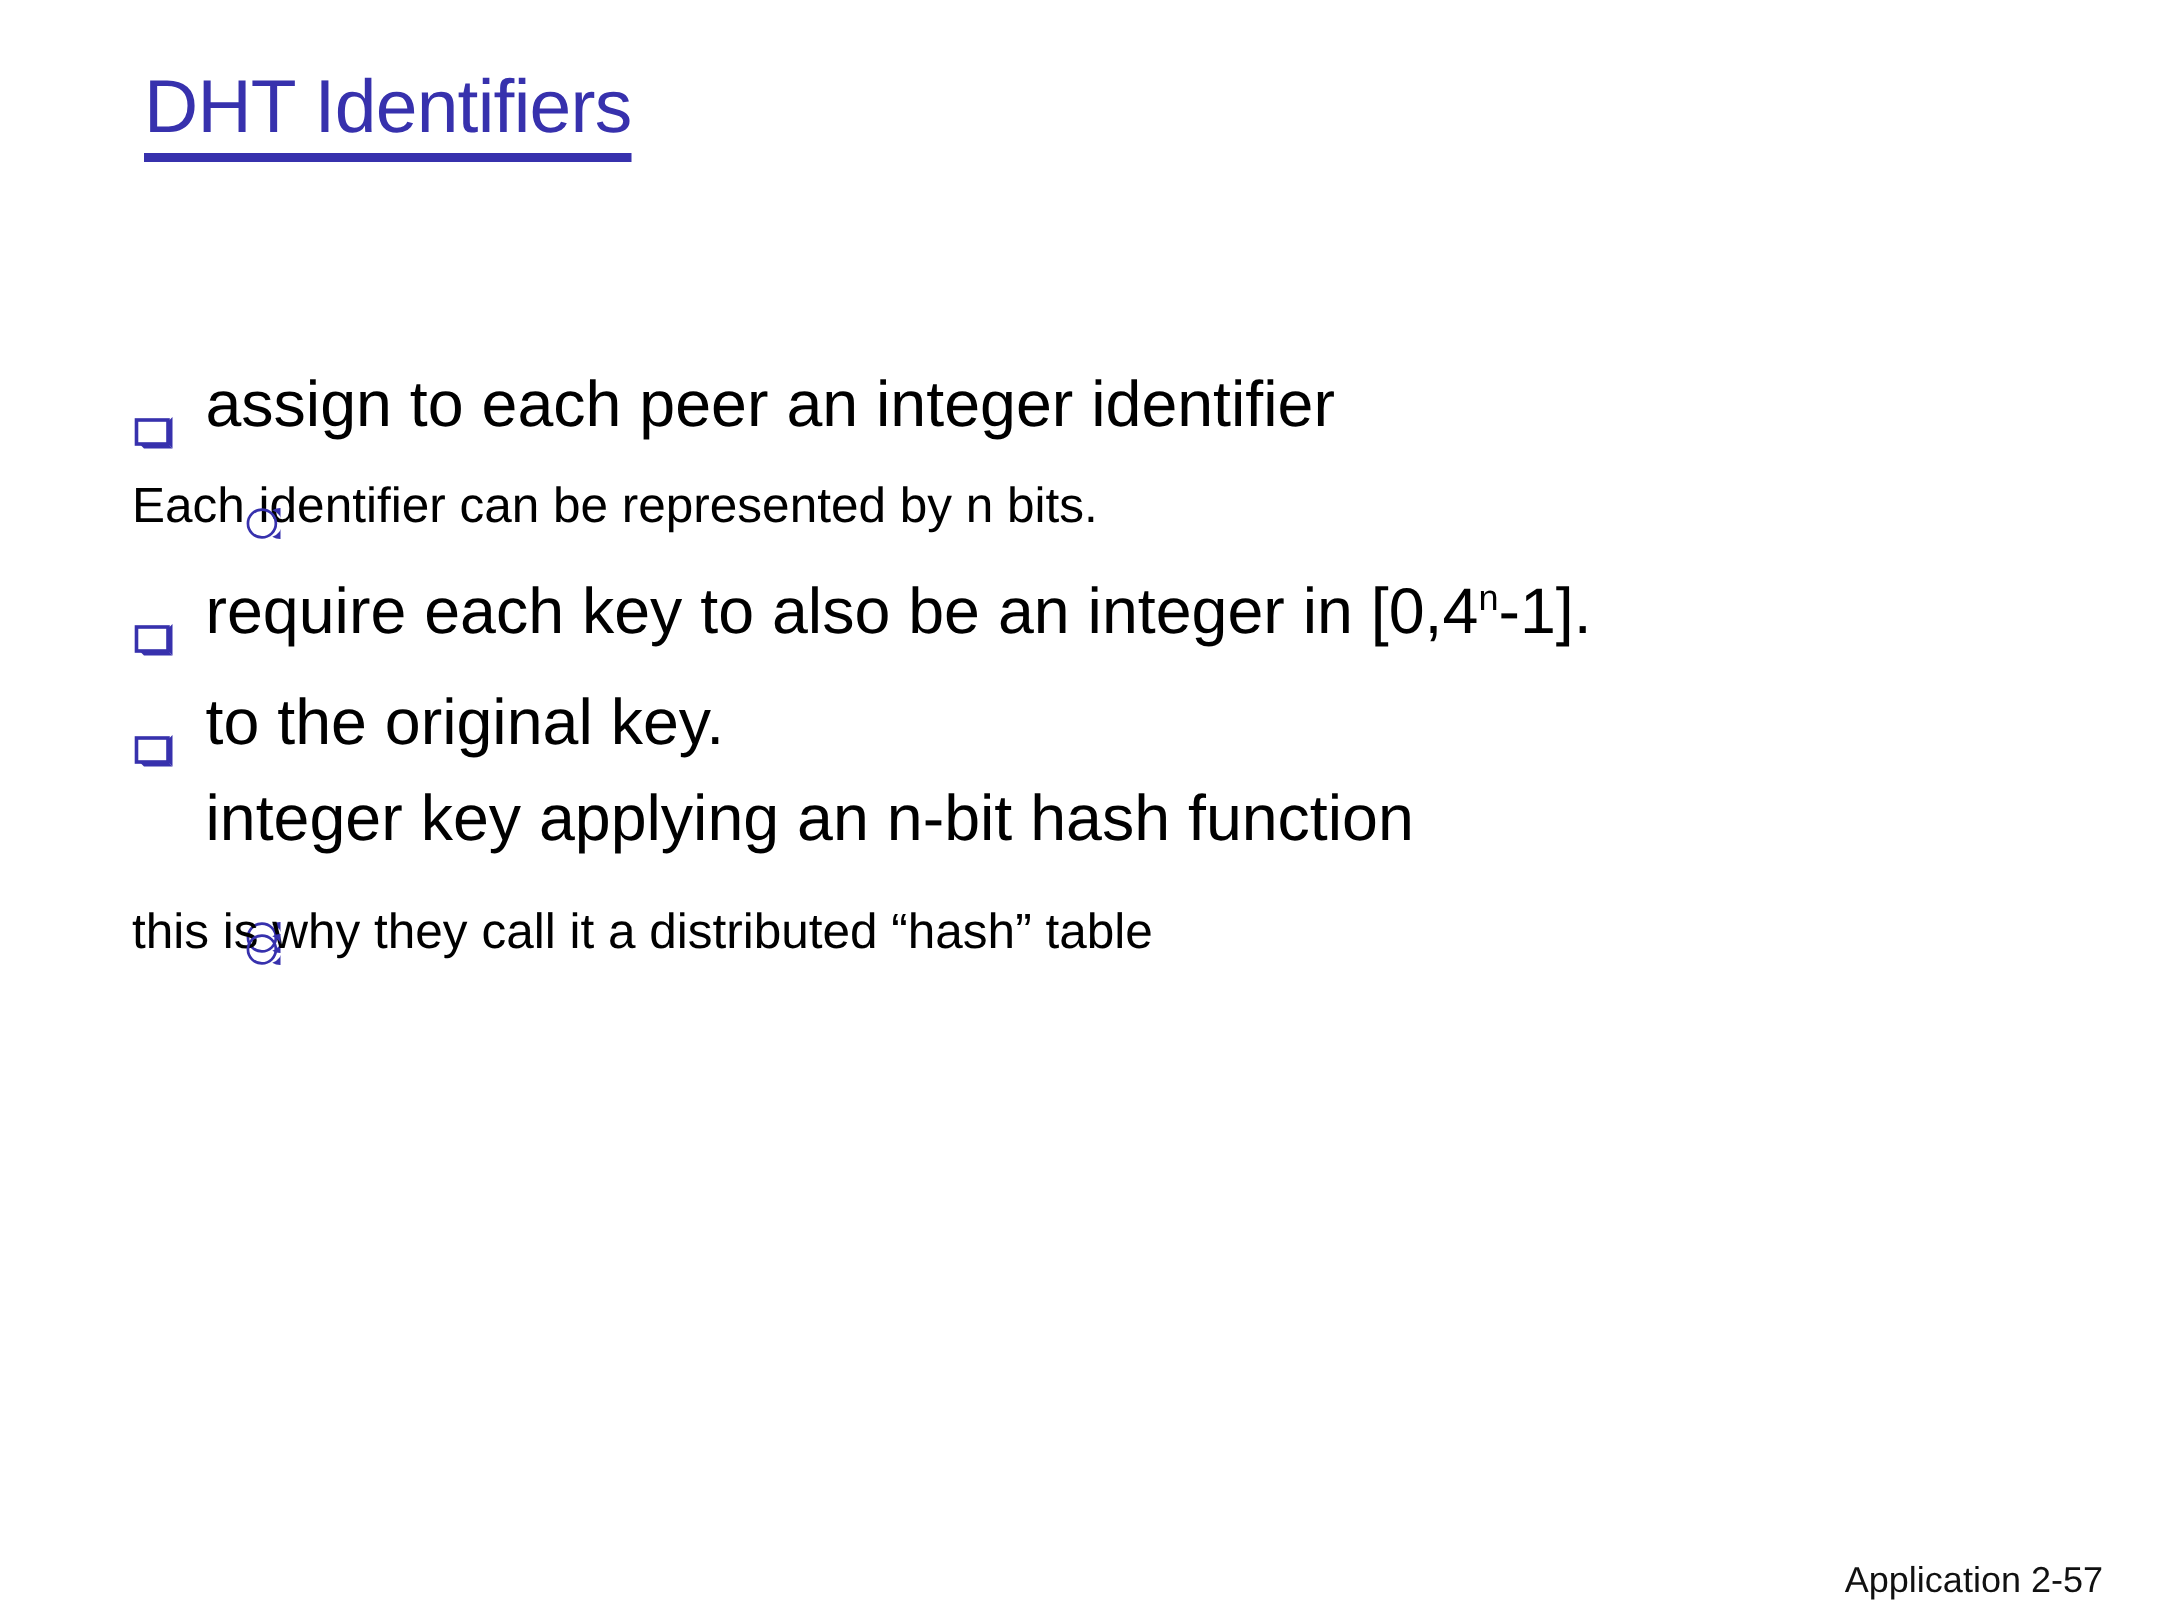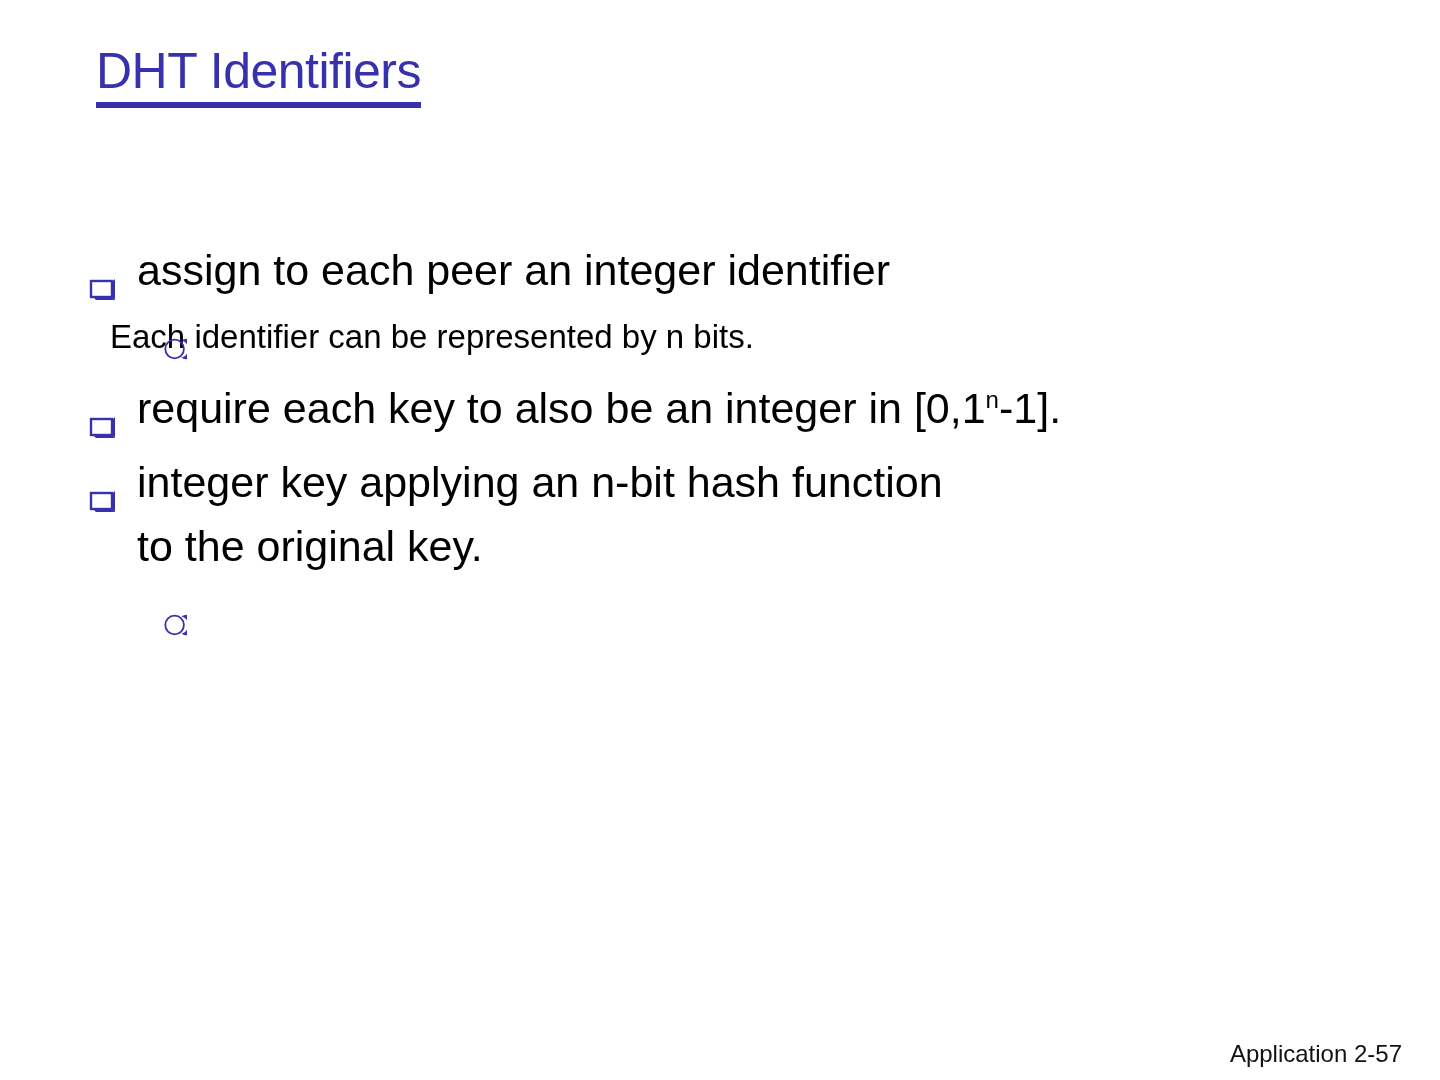--- a/index.html
+++ b/index.html
@@ -53,21 +53,21 @@
   .bullet-l1 .marker {
     position: absolute;
     left: 89px;
     top: 17px;
     width: 27px;
     height: 27px;
   }
 
   .bullet-l2 {
     position: relative;
-    padding-left: 110px;
+    padding-left: 88px;
     font-size: 33px;
     line-height: 50px;
     color: #000000;
   }
   .bullet-l2 .marker {
     position: absolute;
     left: 163px;
     top: 13px;
     width: 24px;
     height: 24px;
@@ -129,46 +129,55 @@
   <div class="spacer-md"></div>
 
   <div class="bullet-l1">
     <span class="marker">
       <svg width="27" height="27" viewBox="0 0 27 27" xmlns="http://www.w3.org/2000/svg">
         <polygon points="4,22 7,25 26,25 23,22" fill="#3731ad"></polygon>
         <polygon points="23,22 26,25 26,4 23,7" fill="#3731ad"></polygon>
         <rect x="2" y="6" width="21" height="16" fill="#ffffff" stroke="#3731ad" stroke-width="2.4"></rect>
       </svg>
     </span>
-    <span class="ln"><span>require each key to also be an integer in [0,1</span><sup>n</sup><span>-1].</span></span>
+    <span class="ln"><span>require each key to also be an integer in [0,4</span><sup>n</sup><span>-1].</span></span>
   </div>
 
   <div class="spacer-sm"></div>
 
   <div class="bullet-l1">
     <span class="marker">
       <svg width="27" height="27" viewBox="0 0 27 27" xmlns="http://www.w3.org/2000/svg">
         <polygon points="4,22 7,25 26,25 23,22" fill="#3731ad"></polygon>
         <polygon points="23,22 26,25 26,4 23,7" fill="#3731ad"></polygon>
         <rect x="2" y="6" width="21" height="16" fill="#ffffff" stroke="#3731ad" stroke-width="2.4"></rect>
       </svg>
     </span>
+    <span class="ln">to the original key.</span>
     <span class="ln">integer key applying an n-bit hash function</span>
-    <span class="ln">to the original key.</span>
   </div>
 
   <div class="spacer-sm"></div>
 
   <div class="bullet-l2">
     <span class="marker">
       <svg width="24" height="24" viewBox="0 0 24 24" xmlns="http://www.w3.org/2000/svg">
         <path d="M18.5 3.2 A10.3 10.3 0 1 1 18.5 20.8 A9.2 9.2 0 0 0 18.5 3.2 Z" fill="#3731ad"></path>
         <circle cx="11.6" cy="12" r="9.3" fill="none" stroke="#3731ad" stroke-width="1.8"></circle>
       </svg>
     </span>
   </div>
 
   <div class="spacer-sm"></div>
 
+  <div class="bullet-l2">
+    <span class="marker">
+      <svg width="24" height="24" viewBox="0 0 24 24" xmlns="http://www.w3.org/2000/svg">
+        <path d="M18.5 3.2 A10.3 10.3 0 1 1 18.5 20.8 A9.2 9.2 0 0 0 18.5 3.2 Z" fill="#3731ad"></path>
+        <circle cx="11.6" cy="12" r="9.3" fill="none" stroke="#3731ad" stroke-width="1.8"></circle>
+      </svg>
+    </span>
+    <span class="ln">this is why they call it a distributed “hash” table</span>
+  </div>
 
 </div>
 
 <div id="slide-footer">Application  2-57</div>
 
 </body></html>

